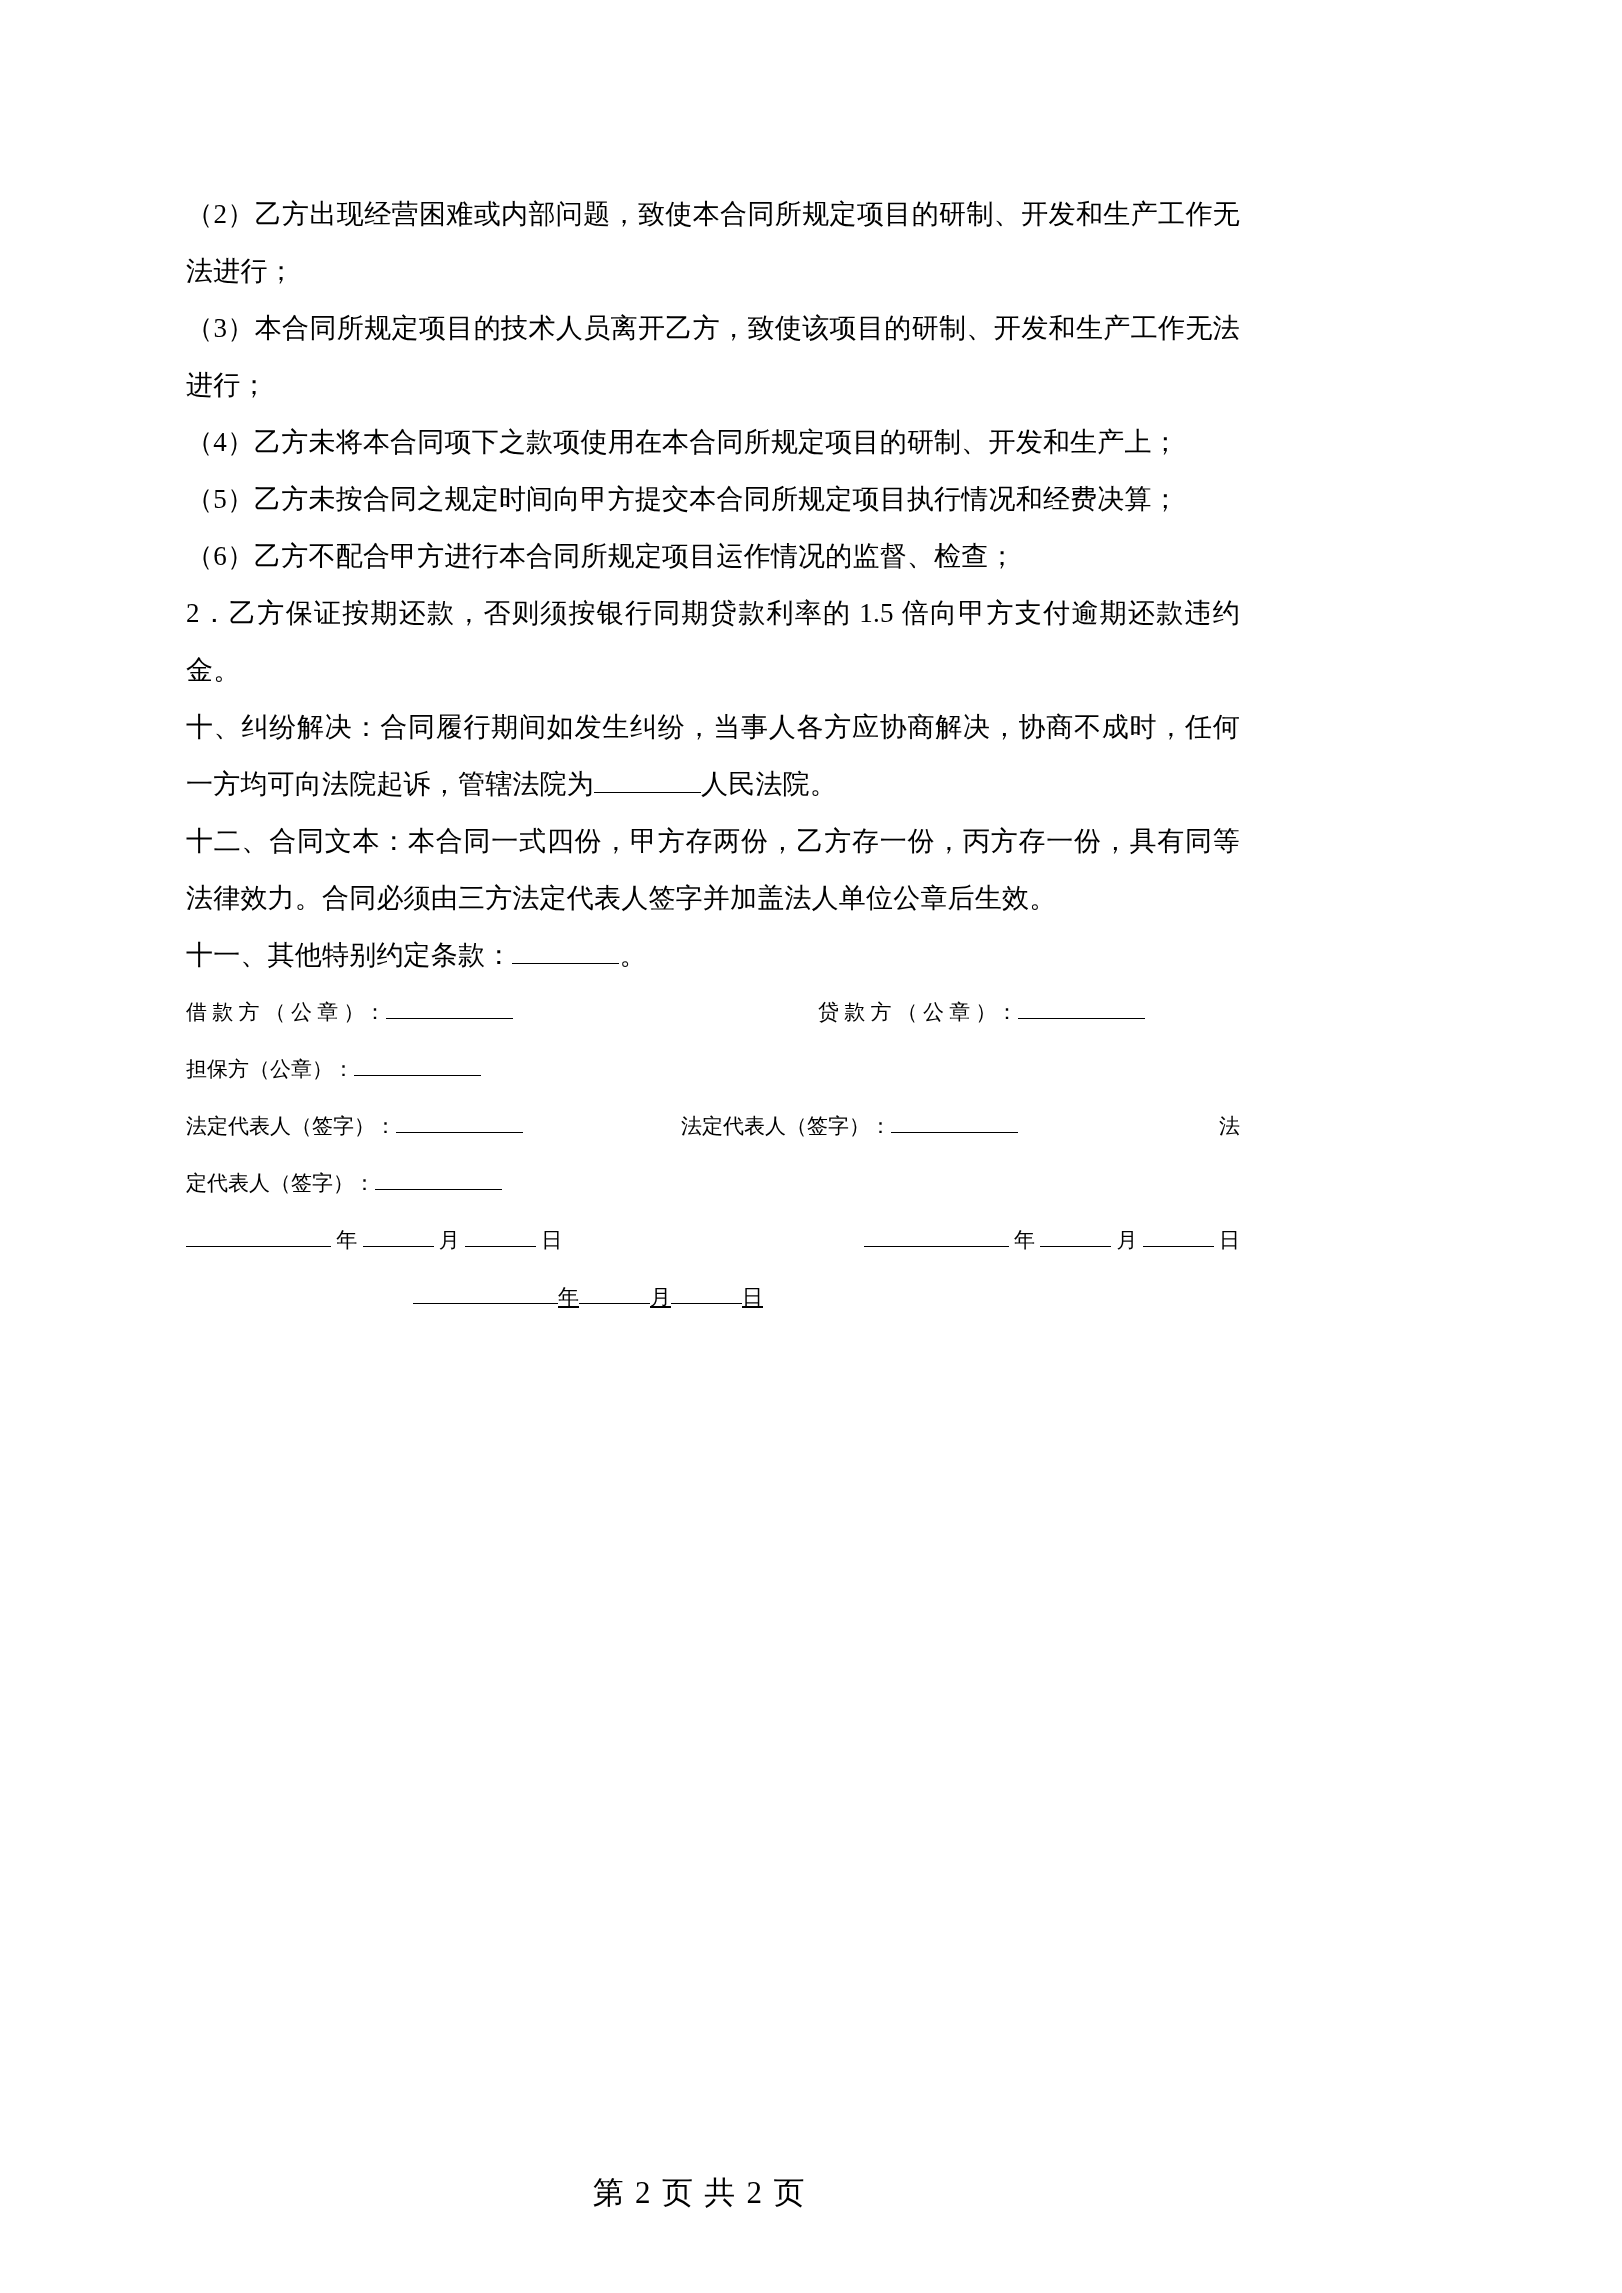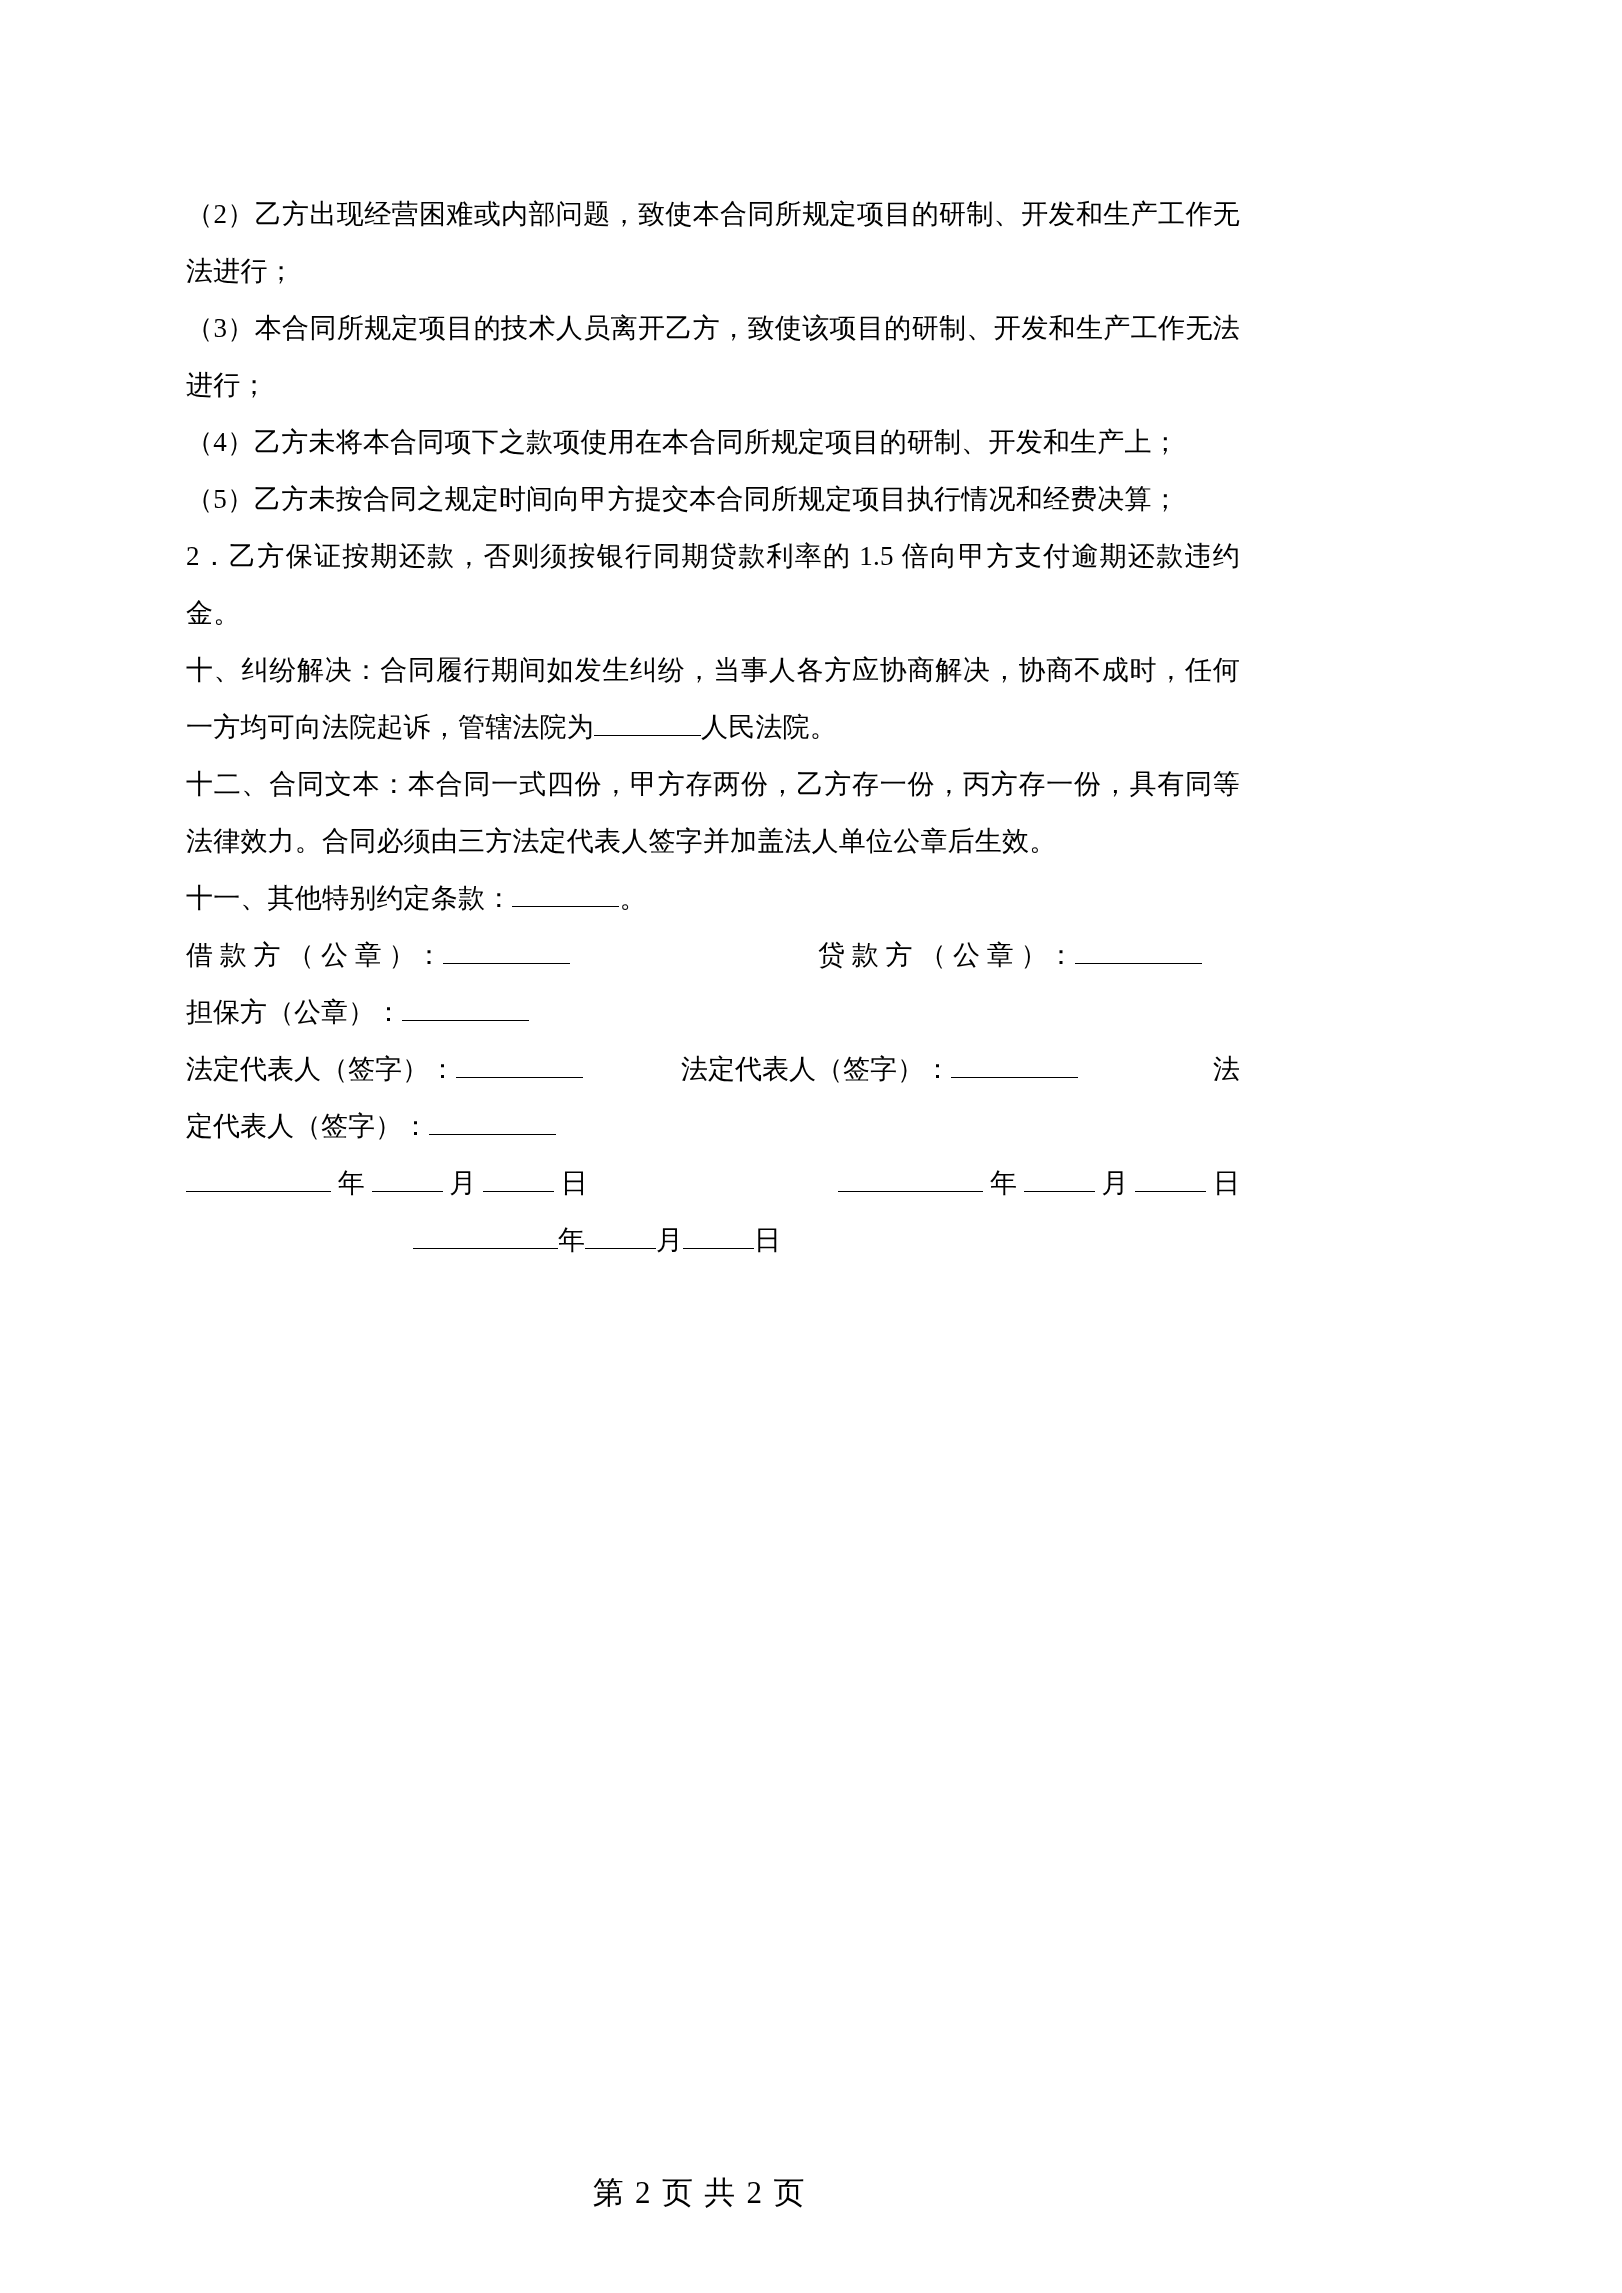--- a/index.html
+++ b/index.html
@@ -36,24 +36,25 @@
   }
   .b-sm { width: 71px; }
   .b-md { width: 107px; }
   .b-lg { width: 127px; }
   .b-xl { width: 145px; }
 
   .sig-block {
     margin-top: 0;
   }
   .sig-row {
-    font-size: 27px;
+    font-size: 21px;
     line-height: 57px;
     position: relative;
     white-space: nowrap;
+    text-decoration: underline;
   }
   .sig-row .col-left {
     display: inline-block;
   }
   .sig-row .col-right {
     position: absolute;
     left: 632px;
     top: 0;
   }
   .sig-row .col-far {
@@ -78,20 +79,21 @@
 </style>
 </head>
 <body>
 
 <div class="page">
 
   <p class="para">（2）乙方出现经营困难或内部问题，致使本合同所规定项目的研制、开发和生产工作无法进行；</p>
   <p class="para">（3）本合同所规定项目的技术人员离开乙方，致使该项目的研制、开发和生产工作无法进行；</p>
   <p class="para">（4）乙方未将本合同项下之款项使用在本合同所规定项目的研制、开发和生产上；</p>
   <p class="para">（5）乙方未按合同之规定时间向甲方提交本合同所规定项目执行情况和经费决算；</p>
+  <p class="para">（6）乙方不配合甲方进行本合同所规定项目运作情况的监督、检查；</p>
   <p class="para">2．乙方保证按期还款，否则须按银行同期贷款利率的 1.5 倍向甲方支付逾期还款违约金。</p>
 
   <p class="para"><span>十、纠纷解决：合同履行期间如发生纠纷，当事人各方应协商解决，协商不成时，任何一方均可向法院起诉，管辖法院为</span><span class="blank b-md"></span><span>人民法院。</span></p>
 
   <p class="para">十二、合同文本：本合同一式四份，甲方存两份，乙方存一份，丙方存一份，具有同等法律效力。合同必须由三方法定代表人签字并加盖法人单位公章后生效。</p>
 
   <p class="para"><span>十一、其他特别约定条款：</span><span class="blank b-md"></span><span>。</span></p>
 
   <div class="sig-block">
 

